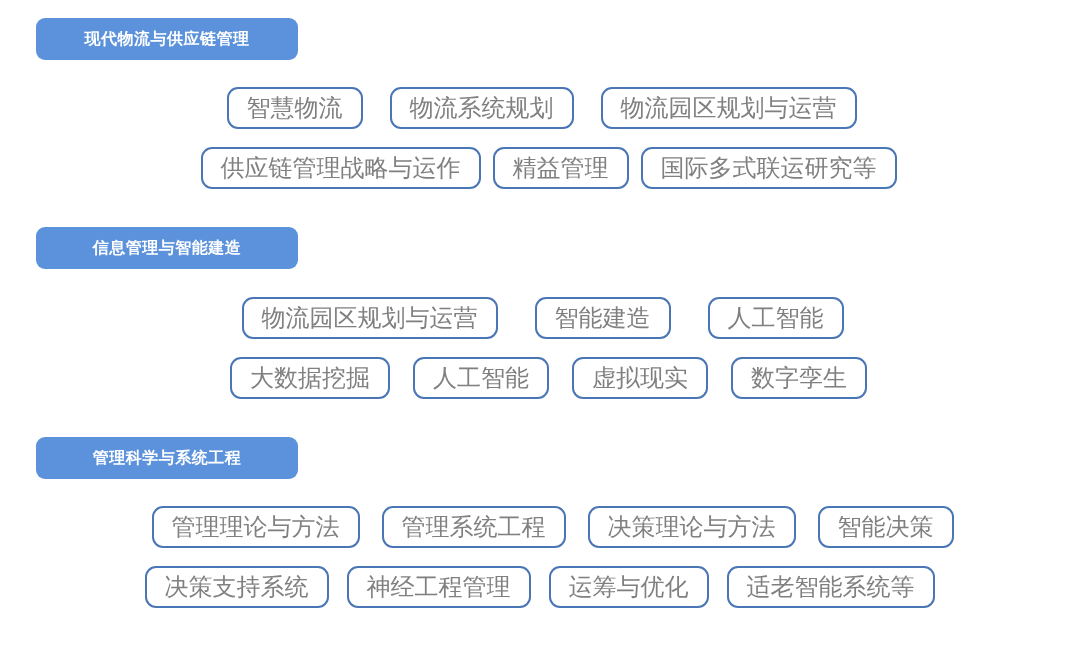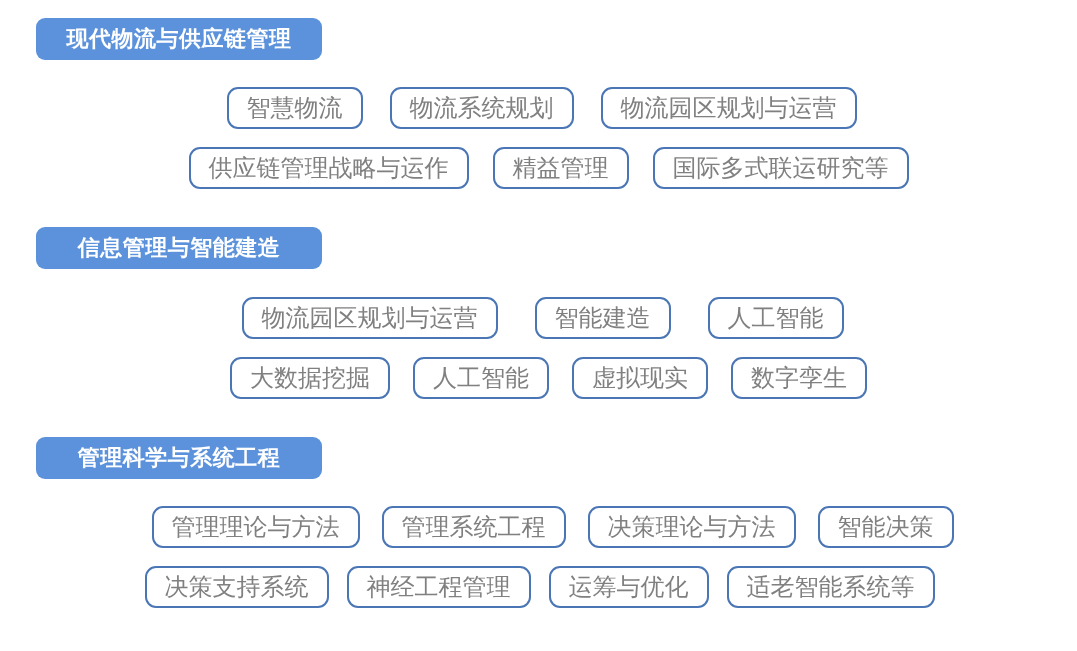--- a/index.html
+++ b/index.html
@@ -23,26 +23,26 @@
   }
   .section {
     position: relative;
   }
   .section-header {
     display: inline-flex;
     align-items: center;
     justify-content: center;
     box-sizing: border-box;
     margin-left: 36px;
-    width: 286px;
+    width: 262px;
     height: 42px;
     border-radius: 9px;
     background: #5b92db;
     color: #ffffff;
-    font-size: 22px;
+    font-size: 16px;
     font-weight: bold;
     letter-spacing: 0.5px;
     line-height: 1;
     white-space: nowrap;
   }
   .tag-rows {
     display: block;
     width: 100%;
   }
   .tag-row {
@@ -66,21 +66,21 @@
     font-weight: 400;
     line-height: 1;
     height: 42px;
     padding: 0 18px;
     white-space: nowrap;
   }
 
   
   #section-1 .section-header { margin-top: 18px; }
   #section-1 .tag-row-0 { margin-top: 27px; gap: 27px; padding-left: 6px; }
-  #section-1 .tag-row-1 { margin-top: 18px; gap: 24px; padding-left: 20px; }
+  #section-1 .tag-row-1 { margin-top: 18px; gap: 12px; padding-left: 20px; }
 
   
   #section-2 .section-header { margin-top: 38px; }
   #section-2 .tag-row-0 { margin-top: 28px; gap: 37px; padding-left: 8px; }
   #section-2 .tag-row-1 { margin-top: 18px; gap: 23px; padding-left: 20px; }
 
   
   #section-3 .section-header { margin-top: 38px; }
   #section-3 .tag-row-0 { margin-top: 27px; gap: 22px; padding-left: 28px; }
   #section-3 .tag-row-1 { margin-top: 18px; gap: 18px; padding-left: 2px; }

